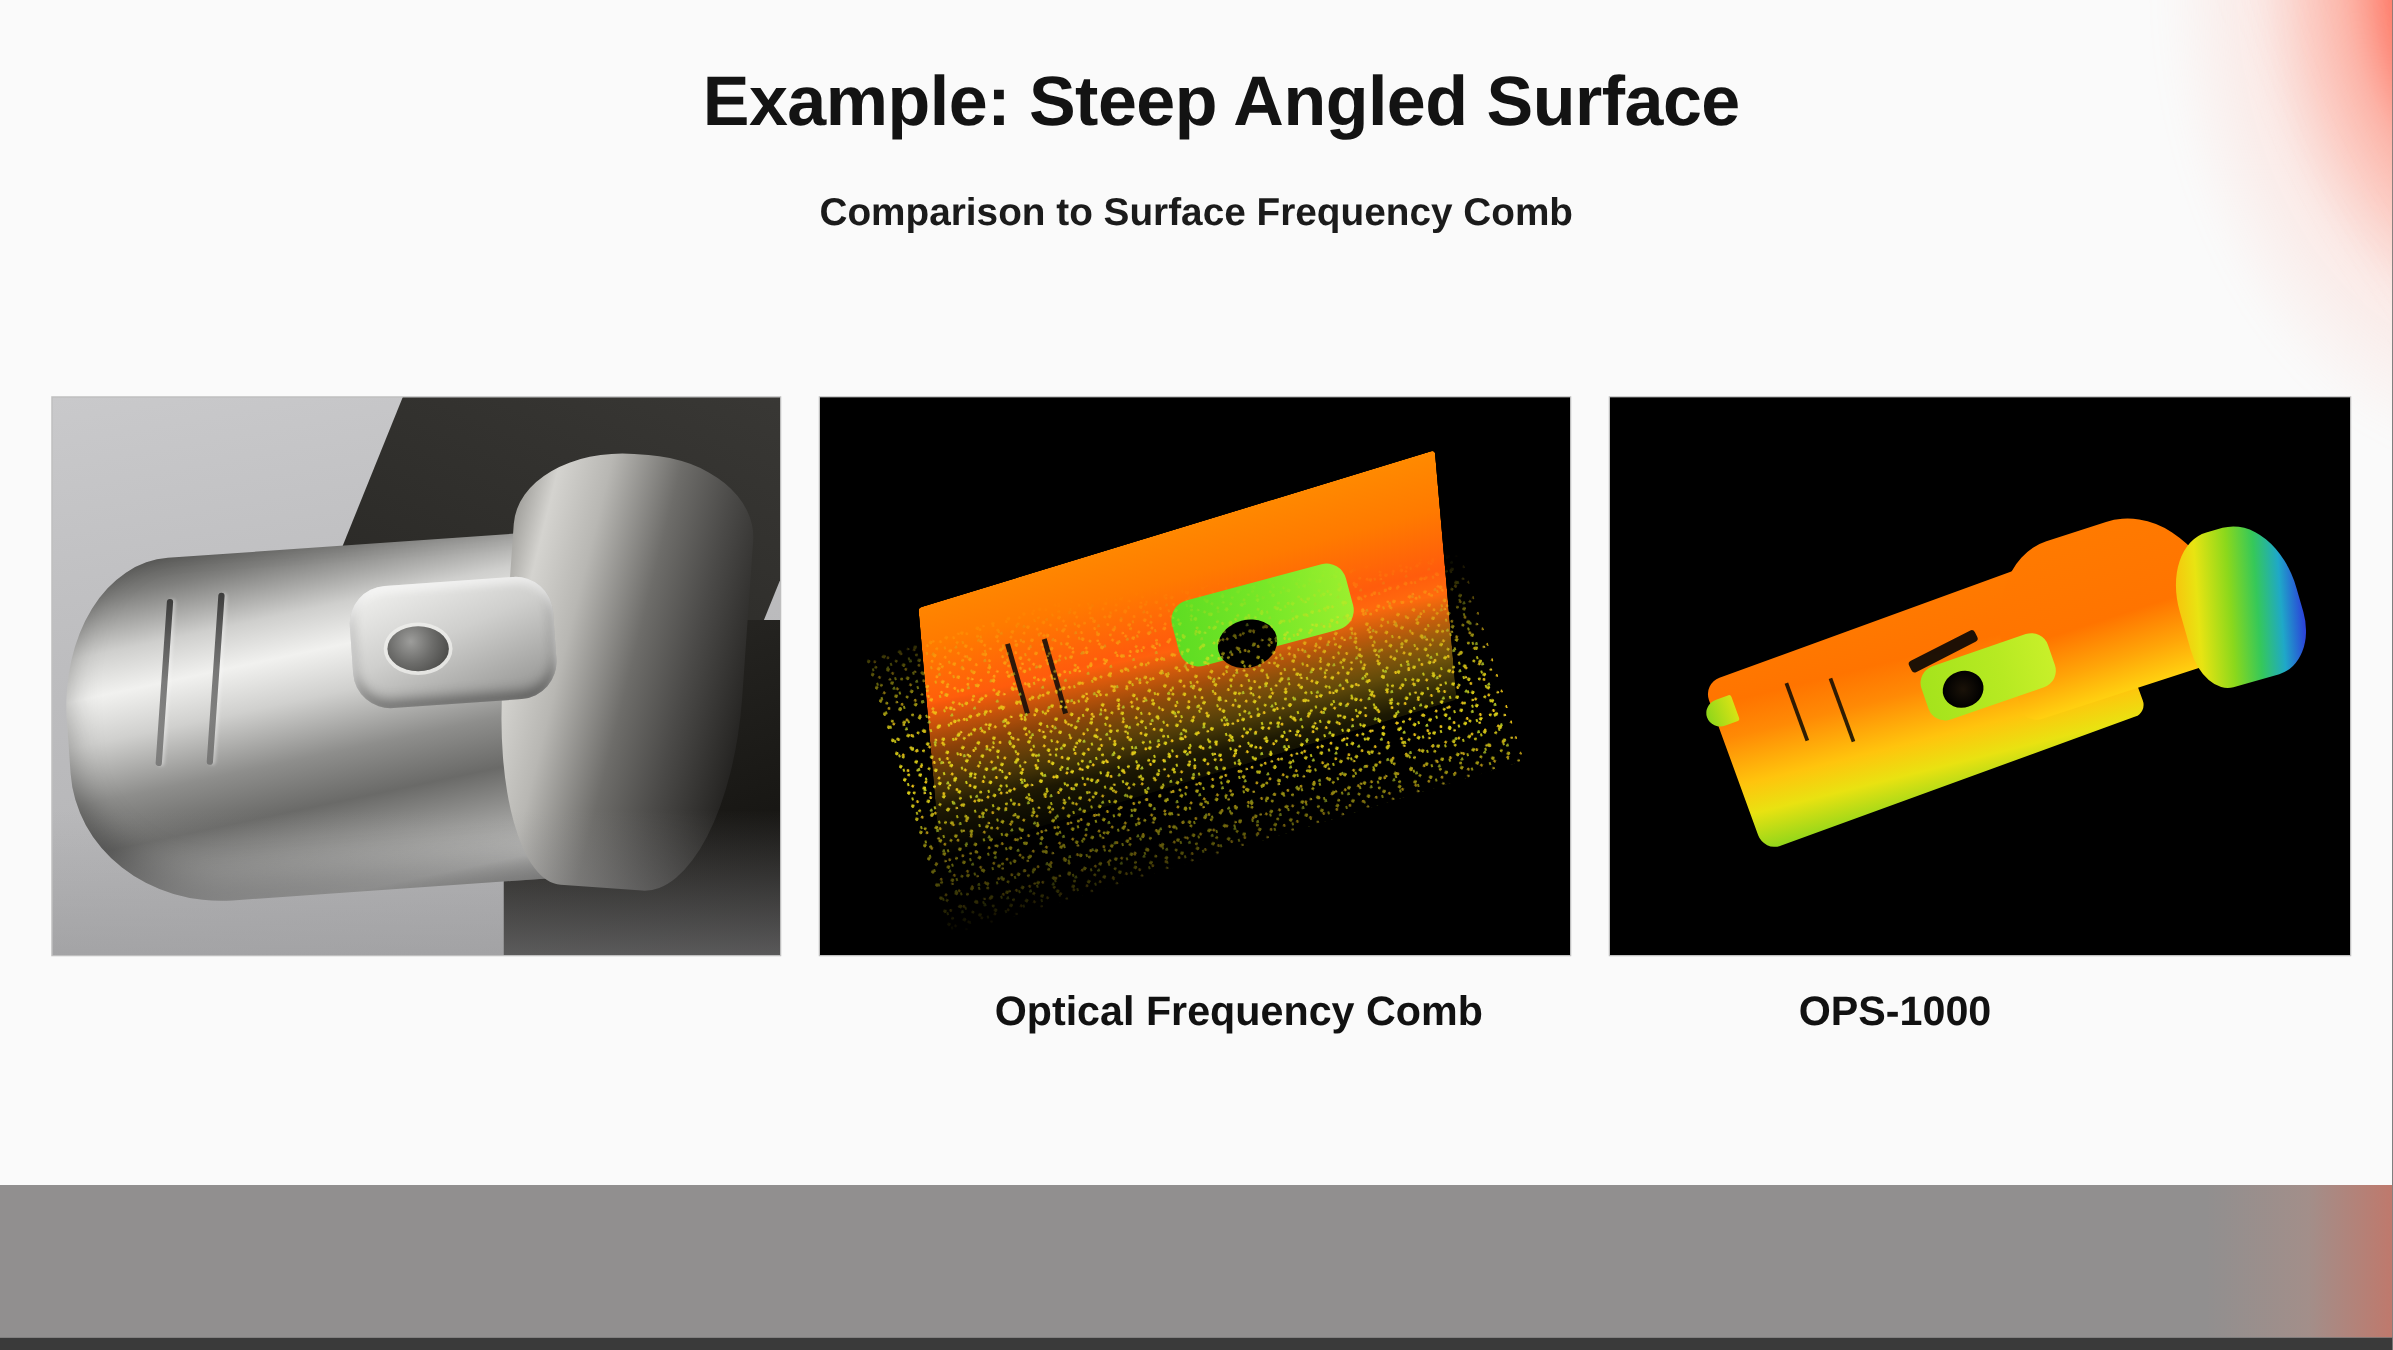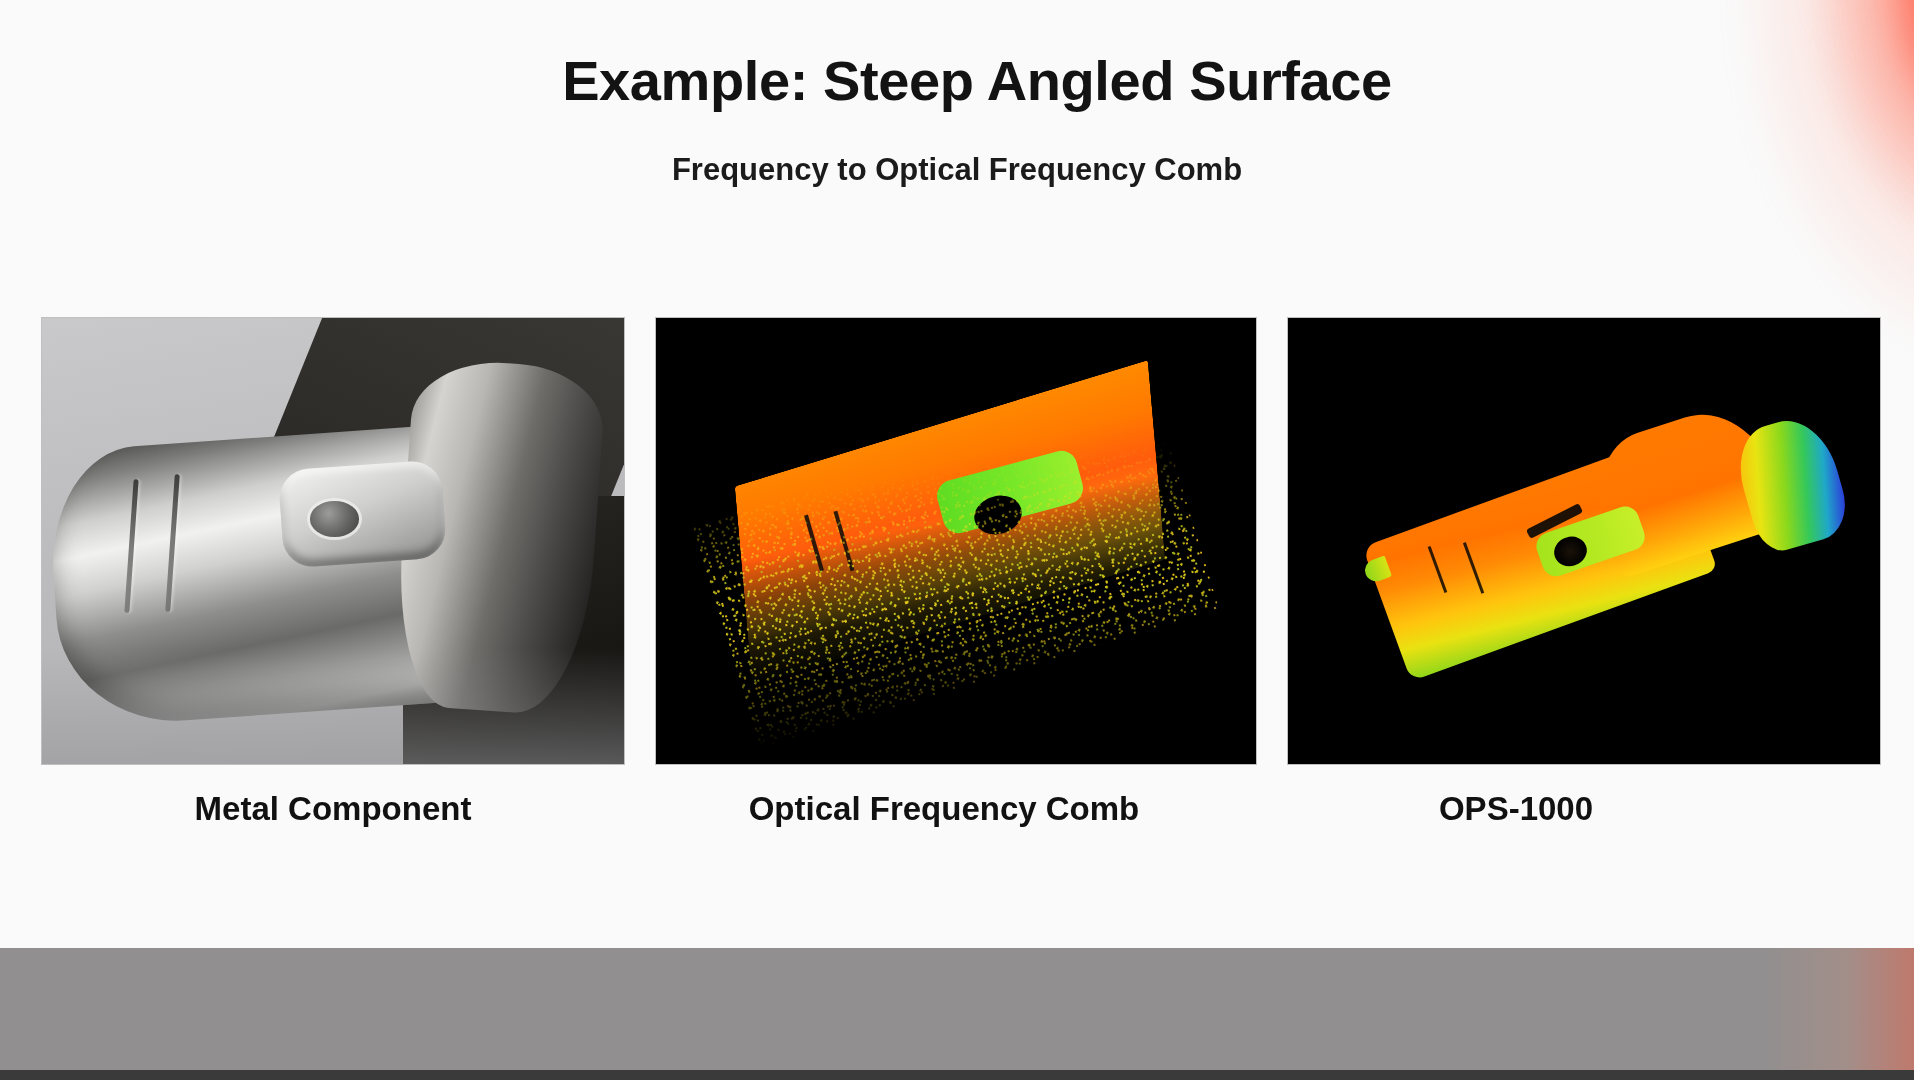--- a/index.html
+++ b/index.html
@@ -329,21 +329,21 @@
   .caption {
     position: absolute;
     top: 790px;
     text-align: center;
     font-size: 33px;
     font-weight: bold;
     color: #111;
     white-space: nowrap;
   }
   .caption.c1 { left: 42px;   width: 582px; }
-  .caption.c2 { left: 644px;  width: 600px; }
+  .caption.c2 { left: 691px;  width: 600px; }
   .caption.c3 { left: 1220px; width: 592px; }
 
   
   .bottom-bar {
     position: absolute;
     left: 0; right: 0;
     top: 948px;
     height: 122px;
     background: #918f8f;
   }
@@ -365,21 +365,21 @@
 <body>
 
 <div id="slide">
 
   <div class="bg-base"></div>
   <div class="red-glow"></div>
   <div class="red-glow2"></div>
 
   <div class="title">Example: Steep Angled Surface</div>
 
-  <div class="subtitle">Frequency to Optical Frequency Comb</div>
+  <div class="subtitle">Comparison to Surface Frequency Comb</div>
 
   <div class="panel-row">
 
     <div class="panel p1">
       <div class="photo">
         <div class="dark-wedge"></div>
         <div class="dark-wedge2"></div>
         <div class="body"></div>
         <div class="tube"></div>
         <div class="rib r1"></div>
@@ -410,21 +410,20 @@
         <div class="ops-slot"></div>
         <div class="ops-hole"></div>
         <div class="ops-rib a"></div>
         <div class="ops-rib b"></div>
         <div class="ops-tip"></div>
       </div>
     </div>
 
   </div>
 
-  <div class="caption c1">Metal Component</div>
   <div class="caption c2">Optical Frequency Comb</div>
   <div class="caption c3">OPS-1000</div>
 
   <div class="bottom-bar">
     <div class="glow-tail"></div>
   </div>
   <div class="bottom-edge"></div>
 
 </div>
 

